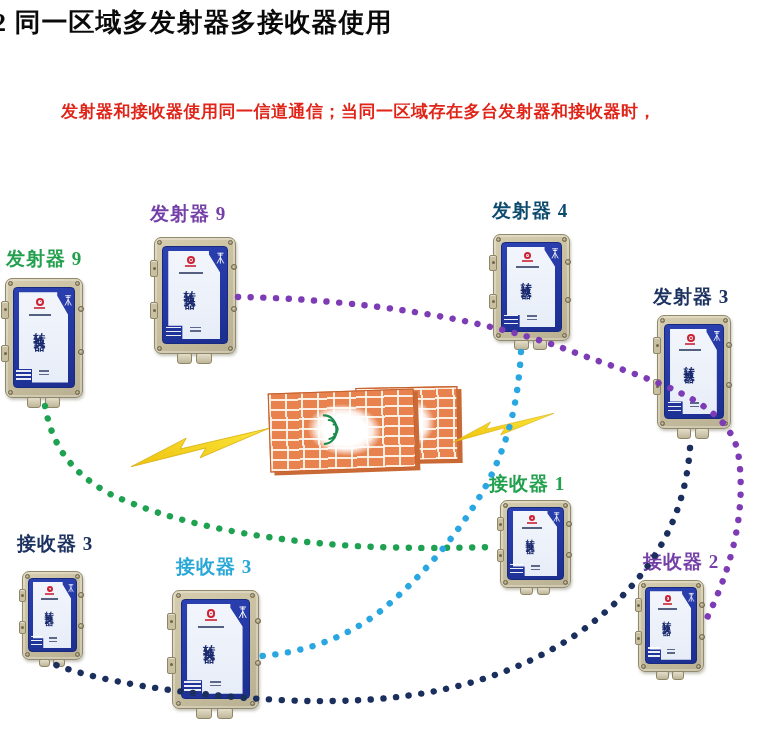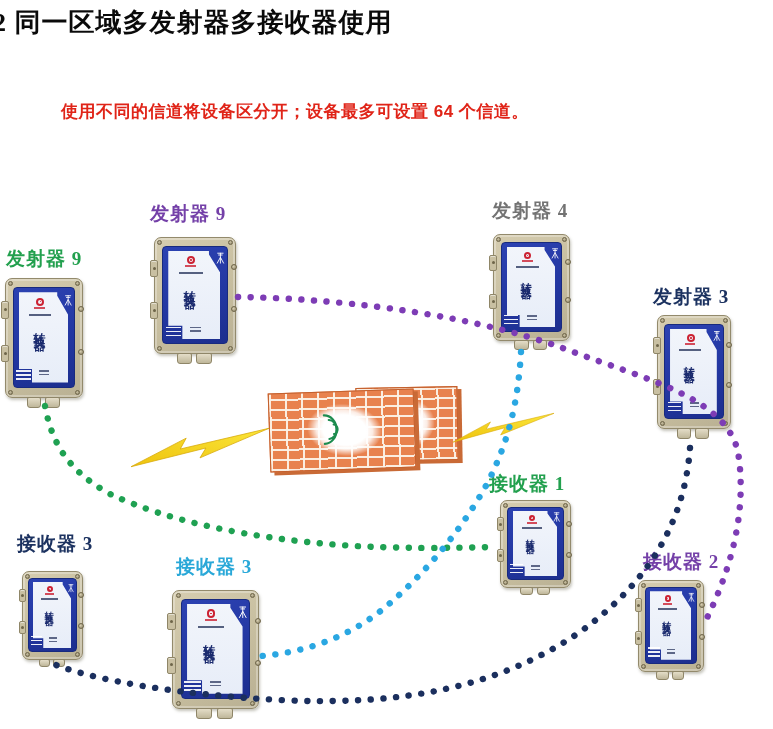--- a/index.html
+++ b/index.html
@@ -113,21 +113,21 @@
   }
 </style>
 </head>
 <body>
 
 <div class="canvas">
 
   <h1 class="page-title">2 同一区域多发射器多接收器使用</h1>
 
   <div class="note">
-    <div>使用不同的信道将设备区分开；设备最多可设置 64 个信道。</div>
+    <div>发射器和接收器使用同一信道通信；当同一区域存在多台发射器和接收器时，</div>
   </div>
 
   <div class="diagram">
 
     <div class="wall wall-back">
       <div class="burst"></div>
       <svg class="arcs" viewBox="0 0 24 40">
         <g fill="none" stroke="#1d8c4f" stroke-width="2.2" stroke-linecap="round">
           <path d="M5,5 a13,15 0 0 1 0,30"></path>
           <path d="M10,10 a8,10 0 0 1 0,20"></path>
@@ -244,21 +244,21 @@
                 <i></i>
               </div>
       </div>
       <div class="glands" style="height: 11px;">
         <span class="gland"></span>
         <span class="gland"></span>
       </div>
     </div>
   </div>
         <div class="device" style="left: 493px; top: 234px; width: 77px; height: 107px;">
-    <div class="dev-label" style="color: #737373; left: -1px; top: -36px;">发射器 4</div>
+    <div class="dev-label" style="color: #0c4a6e; left: -1px; top: -36px;">发射器 4</div>
     <div class="dev-body">
       <span class="screw s-tl"></span>
       <span class="screw s-tr"></span>
       <span class="screw s-bl"></span>
       <span class="screw s-br"></span>
       <span class="tab tab-1"></span>
       <span class="tab tab-2"></span>
       <span class="bump bump-1"></span>
       <span class="bump bump-2"></span>
       <div class="panel">

